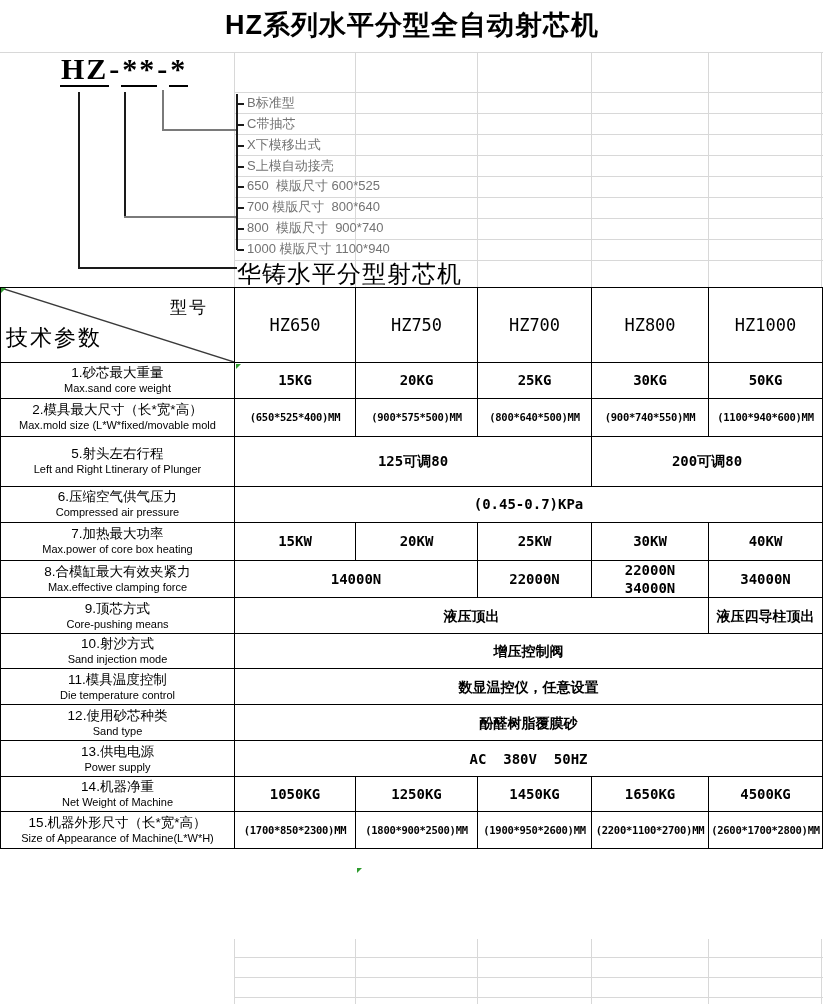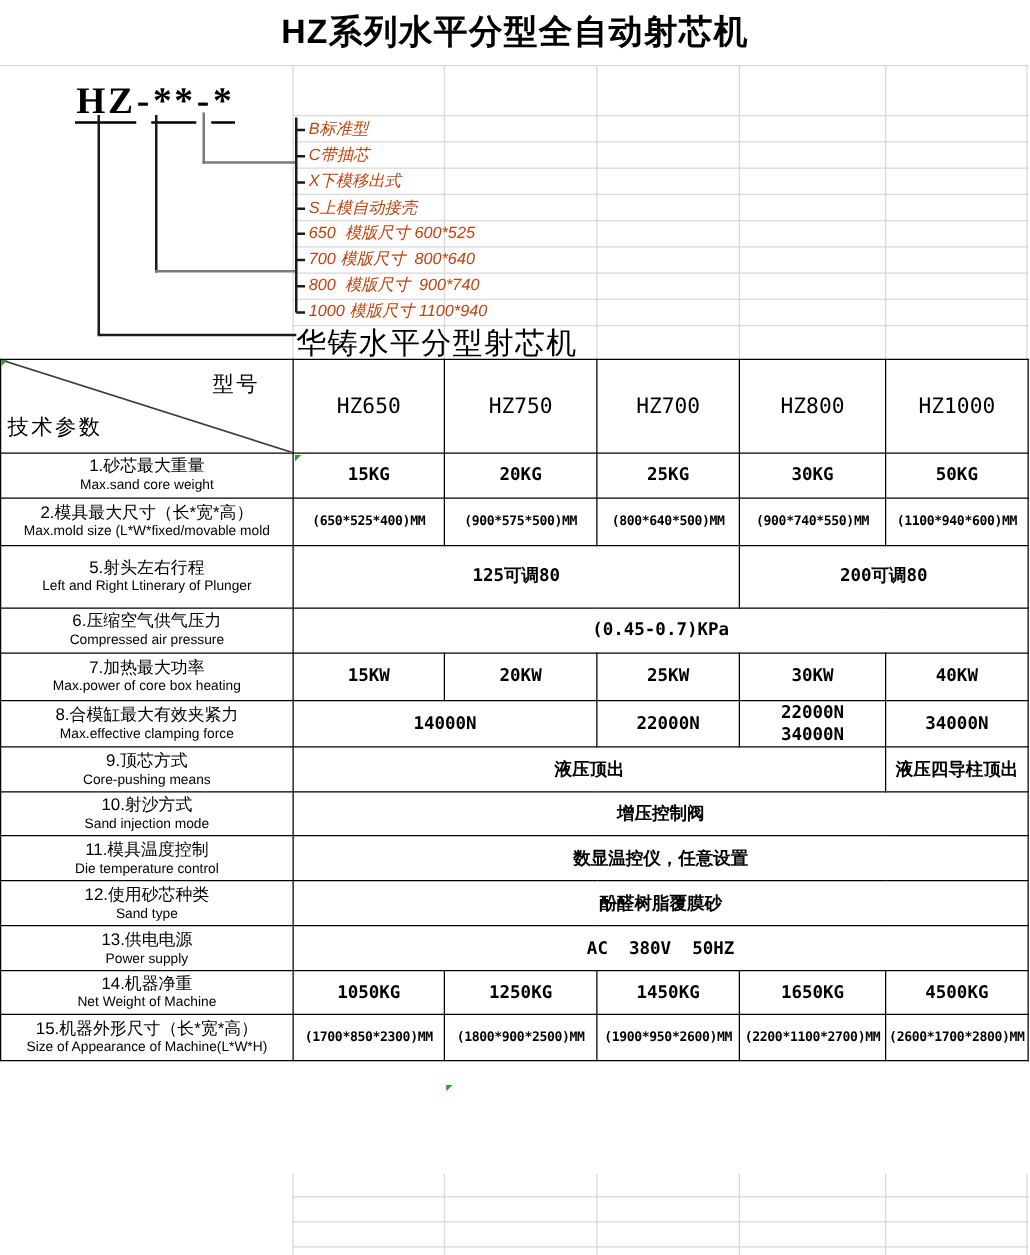--- a/index.html
+++ b/index.html
@@ -14,47 +14,47 @@
   .stroke{position:absolute;background:#1a1a1a;}
   .stroke.gray{background:#7a7a7a;}
   
   .title{
     position:absolute;top:7px;left:0;width:100%;text-align:center;
     font-size:27px;font-weight:bold;letter-spacing:1px;
     font-family:"Liberation Sans",sans-serif;
   }
   
   .model-code{
-    position:absolute;left:60px;top:64px;
+    position:absolute;left:60px;top:52px;
     font-family:"Liberation Serif","DejaVu Serif",serif;
     font-weight:bold;font-size:30px;letter-spacing:2px;white-space:pre;
   }
   .model-code .u{border-bottom:2px solid #000;padding:0 1px 0 1px;}
   
   .dlabel{
     position:absolute;left:247px;font-size:13px;line-height:18px;height:18px;
-    white-space:pre;color:#c2410c;font-style:italic;
+    white-space:pre;color:#737373;
   }
   .series-label{
     position:absolute;left:237px;top:258px;font-size:24px;letter-spacing:1px;
     white-space:pre;font-family:"Liberation Serif","DejaVu Serif",serif;
   }
   
   table.spec{
     position:absolute;left:0;top:287px;width:823px;
     border-collapse:collapse;table-layout:fixed;
   }
   table.spec td{
     border:1px solid #000;padding:0;vertical-align:middle;text-align:center;
     overflow:hidden;
   }
   td.corner{position:relative;}
   td.corner svg{position:absolute;left:0;top:0;width:100%;height:100%;}
   .corner-tr{position:absolute;right:26px;top:8px;font-size:17px;letter-spacing:2px;}
-  .corner-bl{position:absolute;left:5px;bottom:9px;font-size:17px;letter-spacing:2px;}
+  .corner-bl{position:absolute;left:5px;bottom:9px;font-size:22px;letter-spacing:2px;}
   td.colhead{font-family:"DejaVu Sans Mono","Liberation Mono",monospace;font-size:17px;}
   td.rowhead{text-align:left;padding:2px 2px 2px 3px;vertical-align:middle;}
   td.rowhead .zh{font-size:13.5px;line-height:1.25;white-space:pre-wrap;}
   td.rowhead .en{
     font-family:Liberation Sans, sans-serif;
     font-size:11px;line-height:1.2;white-space:pre-wrap;
   }
   td.val{
     font-family:"DejaVu Sans Mono","Liberation Mono",monospace;
     font-size:14px;white-space:pre-wrap;line-height:1.3;font-weight:bold;

